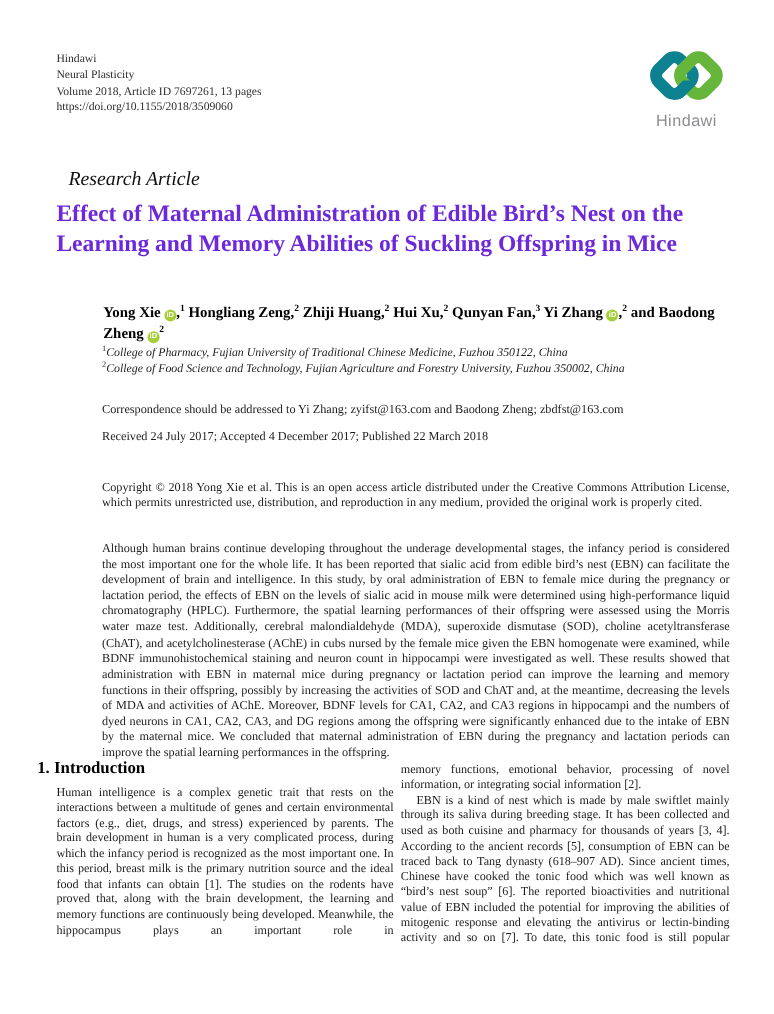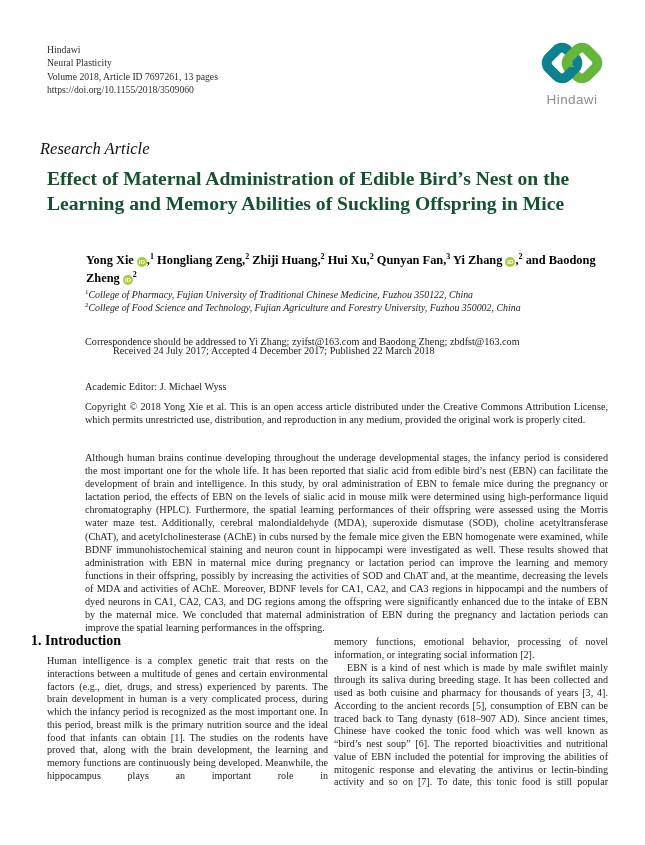--- a/index.html
+++ b/index.html
@@ -9,32 +9,32 @@
   
   .hdr-meta{position:absolute;top:43px;left:47px;font-size:9.7px;line-height:13.4px;color:#2d2d2d;}
   .hdr-meta .doi{color:#2d2d2d;text-decoration:none;}
 
   
   .logo{position:absolute;top:40px;right:30px;width:86px;text-align:center;}
   .logo .wordmark{display:block;margin-top:1px;font-family:"Liberation Sans",sans-serif;
                   font-size:13.5px;color:#8d8d90;letter-spacing:.4px;}
 
   
-  .kind{position:absolute;top:139px;left:40px;font-style:italic;font-size:16.5px;color:#111;}
-  .title{position:absolute;top:166px;left:47px;width:562px;font-weight:bold;font-size:19.6px;line-height:25.4px;color:#14532d;}
+  .kind{position:absolute;top:139px;left:57px;font-style:italic;font-size:16.5px;color:#111;}
+  .title{position:absolute;top:166px;left:47px;width:562px;font-weight:bold;font-size:19.6px;line-height:25.4px;color:#6d28d9;}
   .byline{position:absolute;top:240px;left:86px;width:522px;font-weight:bold;font-size:12.4px;line-height:17.5px;color:#000;}
   .byline sup{font-size:8px;line-height:0;}
   .orcid{display:inline-block;width:10px;height:10px;margin-left:3px;border-radius:50%;
          background:#a6ce39;color:#fff;font-family:"Liberation Sans",sans-serif;
          font-size:6.2px;font-weight:bold;line-height:10px;text-align:center;vertical-align:0px;}
   .affils{position:absolute;top:289px;left:85px;width:523px;font-style:italic;font-size:9.9px;line-height:12.5px;}
   .affils sup{font-size:7px;line-height:0;font-style:normal;}
   .meta-line{position:absolute;left:85px;width:523px;font-size:10.2px;}
   .corresp{top:336px;}
-  .history{top:345px;margin-left:28px;}
+  .history{top:359px;}
   .editor{top:381px;}
   .email{color:#1c1c1c;text-decoration:none;}
   .copyright{position:absolute;top:400px;left:85px;width:523px;font-size:10.2px;line-height:13.2px;text-align:justify;}
   .abstract{position:absolute;top:438px;left:85px;width:523px;font-size:10.2px;line-height:13.1px;text-align:justify;margin-top:13px;}
 
   
   .intro-h{position:absolute;top:633px;left:31px;font-weight:bold;font-size:14px;color:#000;}
   .col{position:absolute;font-size:10.1px;line-height:12.75px;text-align:justify;}
   .col-left{top:655px;left:47px;width:281px;}
   .col-right{top:636px;left:334px;width:274px;}
@@ -78,21 +78,20 @@
   <p class="byline"><span class="author"><span class="a-name">Yong Xie</span><span class="orcid">iD</span>,<sup class="a-sup">1</sup></span> <span class="author"><span class="a-name">Hongliang Zeng</span>,<sup class="a-sup">2</sup></span> <span class="author"><span class="a-name">Zhiji Huang</span>,<sup class="a-sup">2</sup></span> <span class="author"><span class="a-name">Hui Xu</span>,<sup class="a-sup">2</sup></span> <span class="author"><span class="a-name">Qunyan Fan</span>,<sup class="a-sup">3</sup></span> <span class="author"><span class="a-name">Yi Zhang</span><span class="orcid">iD</span>,<sup class="a-sup">2</sup></span> <span class="author"><span class="a-name">and Baodong Zheng</span><span class="orcid">iD</span><sup class="a-sup">2</sup></span></p>
 
   <div class="affils">
       <div class="affil"><sup>1</sup>College of Pharmacy, Fujian University of Traditional Chinese Medicine, Fuzhou 350122, China</div>
       <div class="affil"><sup>2</sup>College of Food Science and Technology, Fujian Agriculture and Forestry University, Fuzhou 350002, China</div>
     </div>
 
   <div class="meta-line corresp"><span>Correspondence should be addressed to Yi Zhang; </span><span class="email">zyifst@163.com</span><span> and Baodong Zheng; </span><span class="email">zbdfst@163.com</span></div>
 
   <div class="meta-line history">Received 24 July 2017; Accepted 4 December 2017; Published 22 March 2018</div>
-  <div class="meta-line editor">Academic Editor: J. Michael Wyss</div>
 
   <div class="copyright">Copyright © 2018 Yong Xie et al. This is an open access article distributed under the Creative Commons Attribution License, which permits unrestricted use, distribution, and reproduction in any medium, provided the original work is properly cited.</div>
 
   <div class="abstract">Although human brains continue developing throughout the underage developmental stages, the infancy period is considered the most important one for the whole life. It has been reported that sialic acid from edible bird’s nest (EBN) can facilitate the development of brain and intelligence. In this study, by oral administration of EBN to female mice during the pregnancy or lactation period, the effects of EBN on the levels of sialic acid in mouse milk were determined using high-performance liquid chromatography (HPLC). Furthermore, the spatial learning performances of their offspring were assessed using the Morris water maze test. Additionally, cerebral malondialdehyde (MDA), superoxide dismutase (SOD), choline acetyltransferase (ChAT), and acetylcholinesterase (AChE) in cubs nursed by the female mice given the EBN homogenate were examined, while BDNF immunohistochemical staining and neuron count in hippocampi were investigated as well. These results showed that administration with EBN in maternal mice during pregnancy or lactation period can improve the learning and memory functions in their offspring, possibly by increasing the activities of SOD and ChAT and, at the meantime, decreasing the levels of MDA and activities of AChE. Moreover, BDNF levels for CA1, CA2, and CA3 regions in hippocampi and the numbers of dyed neurons in CA1, CA2, CA3, and DG regions among the offspring were significantly enhanced due to the intake of EBN by the maternal mice. We concluded that maternal administration of EBN during the pregnancy and lactation periods can improve the spatial learning performances in the offspring.</div>
 
   <div class="intro-h">1. Introduction</div>
 
   <div class="col col-left">
     <p class="jlast">Human intelligence is a complex genetic trait that rests on the interactions between a multitude of genes and certain environmental factors (e.g., diet, drugs, and stress) experienced by parents. The brain development in human is a very complicated process, during which the infancy period is recognized as the most important one. In this period, breast milk is the primary nutrition source and the ideal food that infants can obtain [1]. The studies on the rodents have proved that, along with the brain development, the learning and memory functions are continuously being developed. Meanwhile, the hippocampus plays an important role in</p>
   </div>

